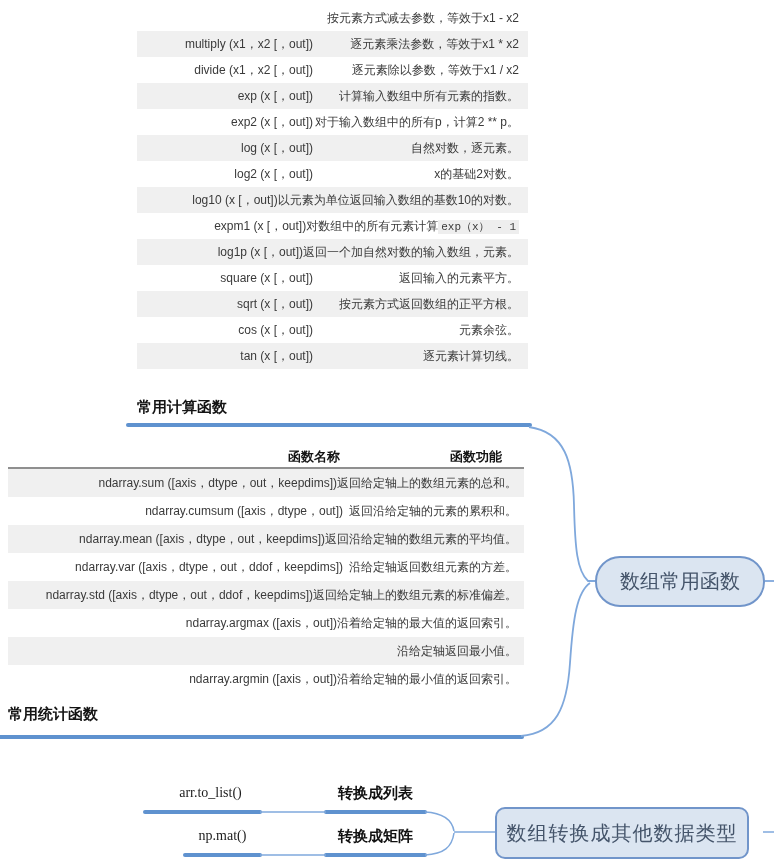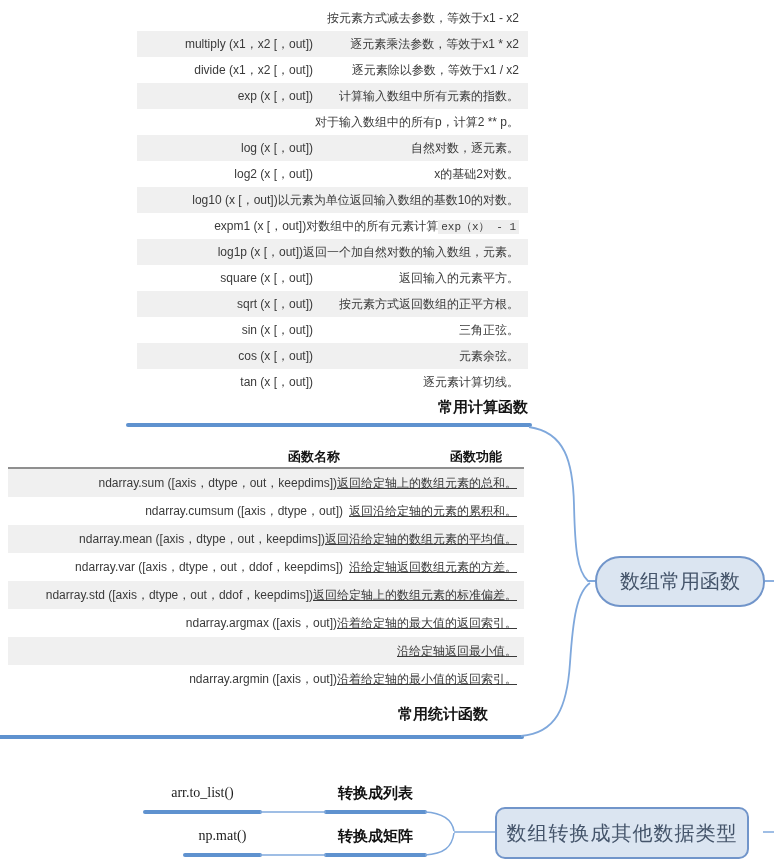--- a/index.html
+++ b/index.html
@@ -10,48 +10,48 @@
   
   #table1{position:absolute;left:137px;top:5px;width:391px;z-index:2;}
   .t1-row{display:flex;height:26px;align-items:center;font-size:12px;color:#3a3a3a;}
   #calc-rows .t1-row:nth-child(even){background:#f0f0f0;}
   .t1-name{width:176px;text-align:right;white-space:nowrap;}
   .t1-desc{flex:1;text-align:right;padding-right:9px;white-space:nowrap;}
   .code{font-family:"Liberation Mono","DejaVu Sans Mono",monospace;font-size:11px;
         background:#eeeeee;padding:1px 3px;margin-left:0;}
 
   .branch-label{position:absolute;font-weight:bold;font-size:15px;color:#141414;
-        text-align:right;z-index:2;white-space:nowrap;}
+        text-align:left;z-index:2;white-space:nowrap;}
   #label1{left:137px;top:398px;width:391px;}
   #label2{left:8px;top:705px;width:480px;}
 
   
   #table2{position:absolute;left:8px;top:446px;width:516px;z-index:2;}
   .t2-head{display:flex;height:21px;align-items:center;font-size:13px;font-weight:bold;
         color:#141414;border-bottom:2px solid #8f8f8f;}
   .t2-h1{width:332px;text-align:right;padding-right:48px;}
   .t2-h2{flex:1;text-align:right;padding-right:22px;}
   .t2-row{display:flex;height:28px;align-items:center;font-size:12px;color:#3a3a3a;}
   #stat-rows .t2-row:nth-child(odd){background:#f0f0f0;}
   .t2-name{width:335px;text-align:right;white-space:nowrap;}
-  .t2-desc{flex:1;text-align:right;padding-right:7px;white-space:nowrap;text-decoration:underline;}
+  .t2-desc{flex:1;text-align:right;padding-right:7px;white-space:nowrap;}
 
   
   .node{position:absolute;background:#dbe5f1;border:2.5px solid #7195ca;border-radius:10px;
         display:flex;align-items:center;justify-content:center;color:#44546a;z-index:2;
         box-sizing:border-box;}
   #node1{left:595px;top:556px;width:170px;height:51px;font-size:20px;border-radius:25px;}
   #node2{left:495px;top:807px;width:254px;height:52px;font-size:20px;letter-spacing:1px;}
 
   
   .topic-code{position:absolute;font-family:"Liberation Serif",serif;font-size:14px;
         color:#1c1c1c;text-align:center;z-index:2;white-space:nowrap;}
   .topic-label{position:absolute;font-weight:bold;font-size:15px;color:#111111;
         text-align:center;z-index:2;white-space:nowrap;}
-  #topic-tolist{left:145px;top:785px;width:115px;}
+  #topic-tolist{left:153px;top:785px;width:115px;}
   #topic-tolist-label{left:326px;top:784px;width:99px;}
   #topic-mat{left:185px;top:828px;width:75px;}
   #topic-mat-label{left:326px;top:827px;width:99px;}
 </style>
 </head>
 <body>
 
 <div id="page">
 
   <svg id="connectors" viewBox="0 0 774 865" xmlns="http://www.w3.org/2000/svg">
@@ -86,20 +86,21 @@
         </div>
         <div class="t1-row">
           <div class="t1-name">divide (x1，x2 [，out])</div>
           <div class="t1-desc">逐元素除以参数，等效于x1 / x2</div>
         </div>
         <div class="t1-row">
           <div class="t1-name">exp (x [，out])</div>
           <div class="t1-desc">计算输入数组中所有元素的指数。</div>
         </div>
         <div class="t1-row">
+          <div class="t1-name">exp2 (x [，out])</div>
           <div class="t1-desc">对于输入数组中的所有p，计算2 ** p。</div>
         </div>
         <div class="t1-row">
           <div class="t1-name">log (x [，out])</div>
           <div class="t1-desc">自然对数，逐元素。</div>
         </div>
         <div class="t1-row">
           <div class="t1-name">log2 (x [，out])</div>
           <div class="t1-desc">x的基础2对数。</div>
         </div>
@@ -115,24 +116,20 @@
           <div class="t1-name">log1p (x [，out])</div>
           <div class="t1-desc">返回一个加自然对数的输入数组，元素。</div>
         </div>
         <div class="t1-row">
           <div class="t1-name">square (x [，out])</div>
           <div class="t1-desc">返回输入的元素平方。</div>
         </div>
         <div class="t1-row">
           <div class="t1-name">sqrt (x [，out])</div>
           <div class="t1-desc">按元素方式返回数组的正平方根。</div>
-        </div>
-        <div class="t1-row">
-          <div class="t1-name">sin (x [，out])</div>
-          <div class="t1-desc">三角正弦。</div>
         </div>
         <div class="t1-row">
           <div class="t1-name">cos (x [，out])</div>
           <div class="t1-desc">元素余弦。</div>
         </div>
         <div class="t1-row">
           <div class="t1-name">tan (x [，out])</div>
           <div class="t1-desc">逐元素计算切线。</div>
         </div>
       </div>

